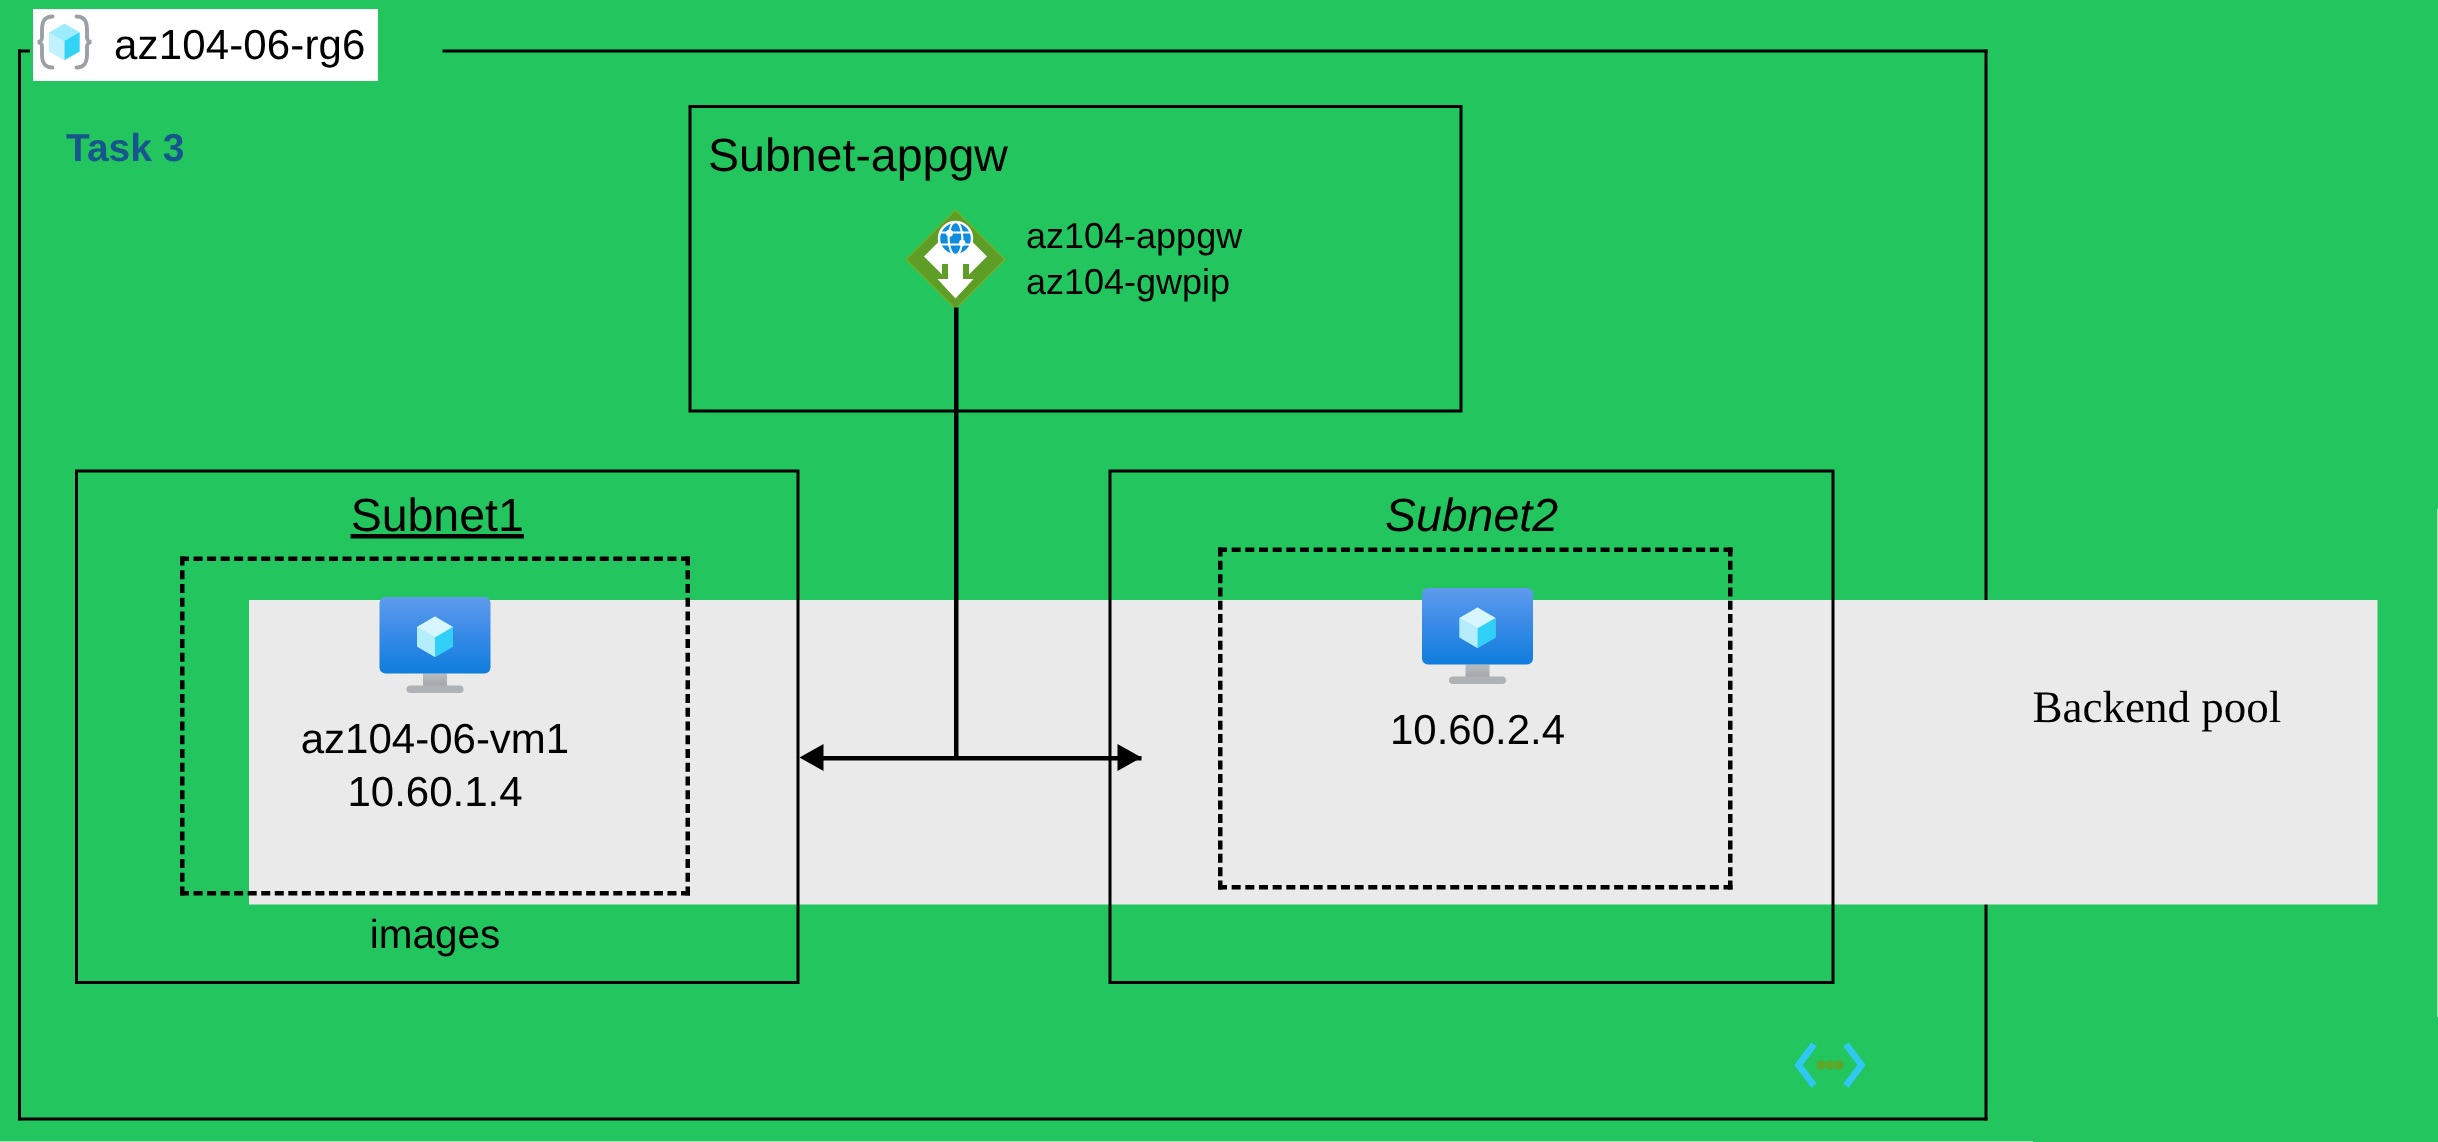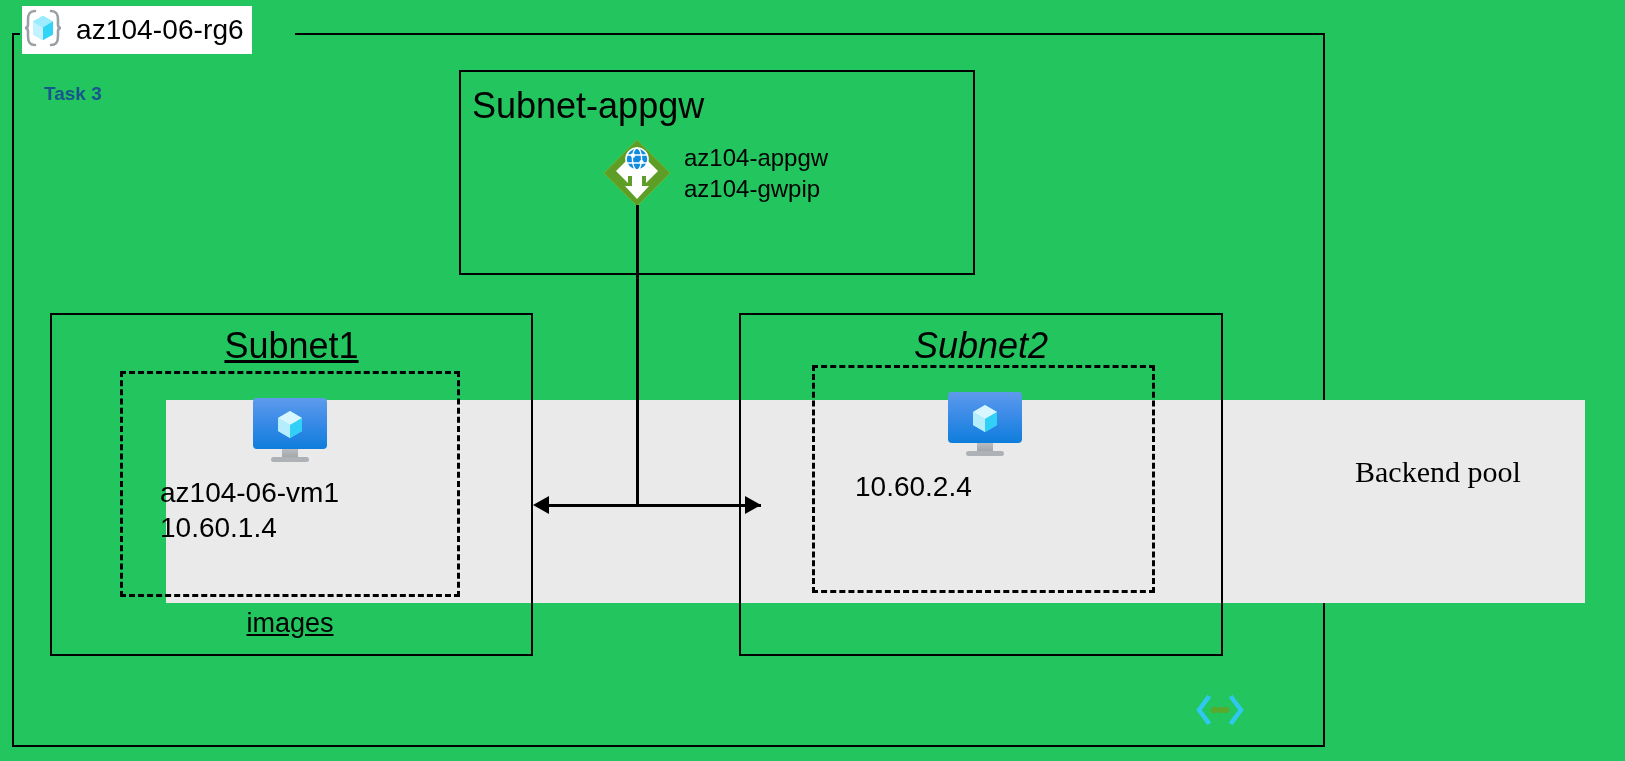--- a/index.html
+++ b/index.html
@@ -57,21 +57,21 @@
     color:#000000;
     line-height:1;
     letter-spacing:0.1px;
     white-space:nowrap;
   }
 
   
   #task-label{
     position:absolute;
     left:44px; top:83px;
-    font-size:19px;
+    font-size:26px;
     font-weight:bold;
     color:#17568c;
     white-space:nowrap;
   }
 
   
   #backend-band{
     position:absolute;
     left:166px; top:400px;
     width:1419px; height:203px;
@@ -93,21 +93,21 @@
     box-sizing:border-box;
     border:2px solid #000000;
     background:transparent;
   }
   #subnet-appgw-box{ left:459px; top:70px;  width:516px; height:205px; }
   #subnet1-box    { left:50px;  top:313px;  width:483px; height:343px; }
   #subnet2-box    { left:739px; top:313px;  width:484px; height:343px; }
 
   .subnet-title{
     position:absolute;
-    font-size:36px;
+    font-size:31px;
     color:#000000;
     white-space:nowrap;
     line-height:1;
   }
   #subnet-appgw-title{ left:472px; top:88px; }
   #subnet1-title{ left:50px; top:328px; width:483px; text-align:center;text-decoration:underline; }
   #subnet2-title{ left:739px; top:328px; width:484px; text-align:center;font-style:italic; }
 
   
   .dashed-box{
@@ -119,25 +119,25 @@
   #dashed1{ left:120px; top:371px; width:340px; height:226px; }
   #dashed2{ left:812px; top:365px; width:343px; height:228px; }
 
   .nsg-label{
     position:absolute;
     font-size:27px;
     color:#000000;
     text-align:center;
     white-space:nowrap;
   }
-  #nsg1-label{ left:120px; top:608px; width:340px;text-decoration:underline; }
+  #nsg1-label{ left:120px; top:608px; width:340px; }
   #nsg2-label{ left:812px; top:613px; width:343px; }
 
   
-  .vm-block{ position:absolute; }
+  .vm-block{ position:absolute; text-align:center; }
   #vm1-block{ left:160px; top:398px; width:260px; }
   #vm2-block{ left:855px; top:392px; width:260px; }
 
   .vm-name, .vm-ip{
     font-size:28px;
     color:#000000;
     line-height:1.24;
     white-space:nowrap;
   }
 

